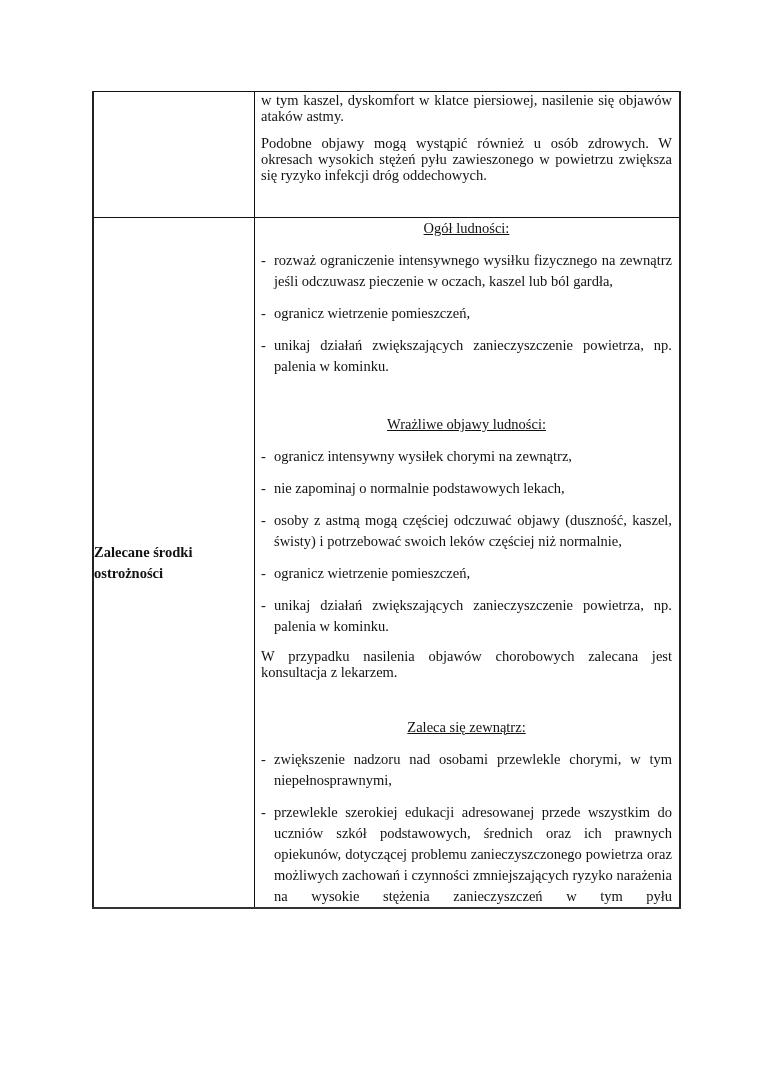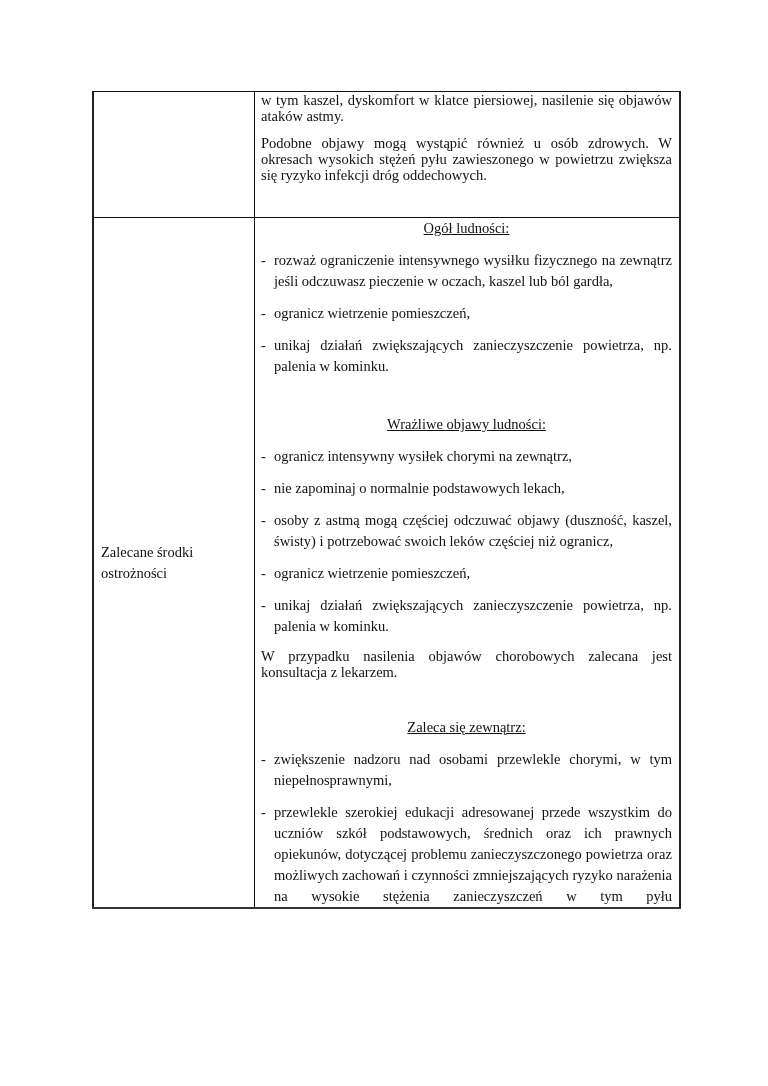--- a/index.html
+++ b/index.html
@@ -5,21 +5,21 @@
   html, body { margin: 0; padding: 0; background: #ffffff; }
   body { width: 768px; height: 1086px; position: relative; overflow: hidden;
          font-family: "Liberation Serif", "DejaVu Serif", serif; color: #111; }
   .page { position: absolute; left: 0; top: 0; width: 768px; height: 1086px; background: #fff; }
   table.doc-table { position: absolute; left: 92px; top: 91px; width: 589px;
          border-collapse: collapse; table-layout: fixed; }
   table.doc-table td { border: 1px solid #111; vertical-align: top; padding: 0; }
   table.doc-table { border-left: 2px solid #222; border-right: 2px solid #222; border-bottom: 2px solid #333; }
   td.label-cell { width: 160px; }
   td.content-cell { padding: 0 7px 0 6px !important; }
-  .label-text { font-weight: normal; font-size: 14.5px; line-height: 21px; padding-left: 7px; }
+  .label-text { font-weight: bold; font-size: 14.5px; line-height: 21px; }
   p.para { margin: 0; font-size: 14.5px; line-height: 16px; text-align: justify; }
   .gap-s { height: 11px; }
   .gap-l { height: 37px; }
   .heading { text-decoration: underline; font-size: 14.5px; line-height: 21px; margin: 0; text-align: center; }
   .item { display: flex; font-size: 14.5px; line-height: 21px; }
   .item .dash { width: 13px; flex: 0 0 13px; }
   .item .txt { flex: 1; text-align: justify; font-family: Liberation Serif, serif; }
   .row1 td { height: 125px; }
 </style>
 </head>
@@ -66,21 +66,21 @@
               <span class="txt">ogranicz intensywny wysiłek chorymi na zewnątrz,</span>
             </div>
         <div class="gap-s"></div>
         <div class="item">
               <span class="dash">-</span>
               <span class="txt">nie zapominaj o normalnie podstawowych lekach,</span>
             </div>
         <div class="gap-s"></div>
         <div class="item">
               <span class="dash">-</span>
-              <span class="txt">osoby z astmą mogą częściej odczuwać objawy (duszność, kaszel, świsty) i potrzebować swoich leków częściej niż ogranicz,</span>
+              <span class="txt">osoby z astmą mogą częściej odczuwać objawy (duszność, kaszel, świsty) i potrzebować swoich leków częściej niż normalnie,</span>
             </div>
         <div class="gap-s"></div>
         <div class="item">
               <span class="dash">-</span>
               <span class="txt">ogranicz wietrzenie pomieszczeń,</span>
             </div>
         <div class="gap-s"></div>
         <div class="item">
               <span class="dash">-</span>
               <span class="txt">unikaj działań zwiększających zanieczyszczenie powietrza, np. palenia w kominku.</span>

